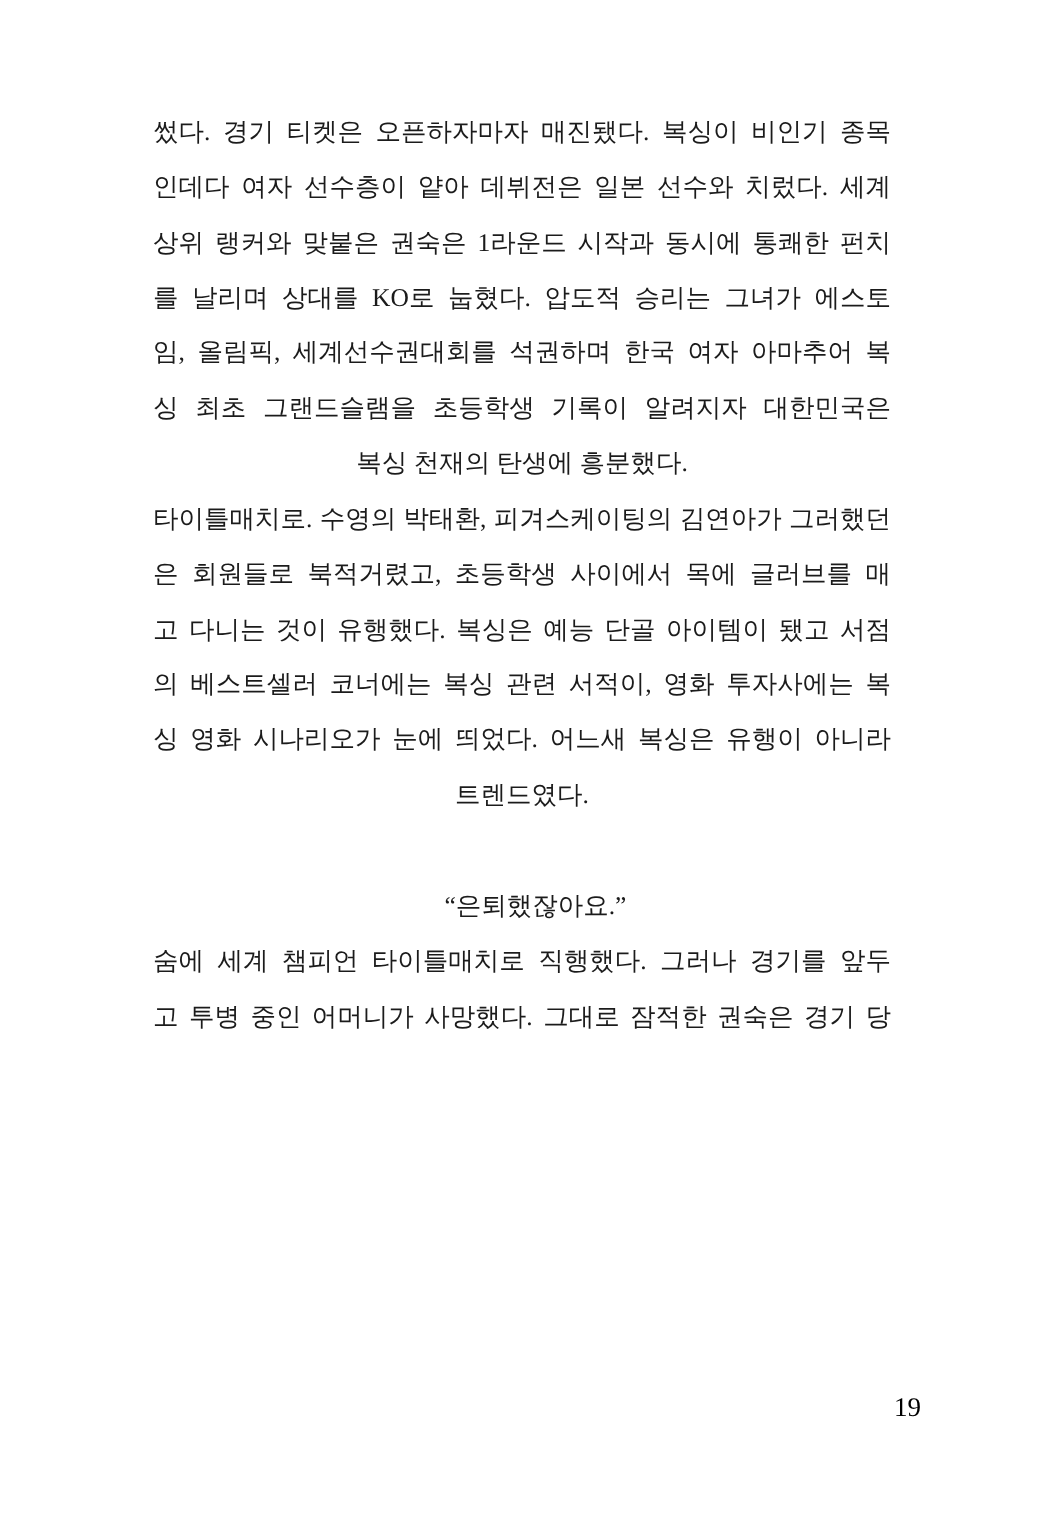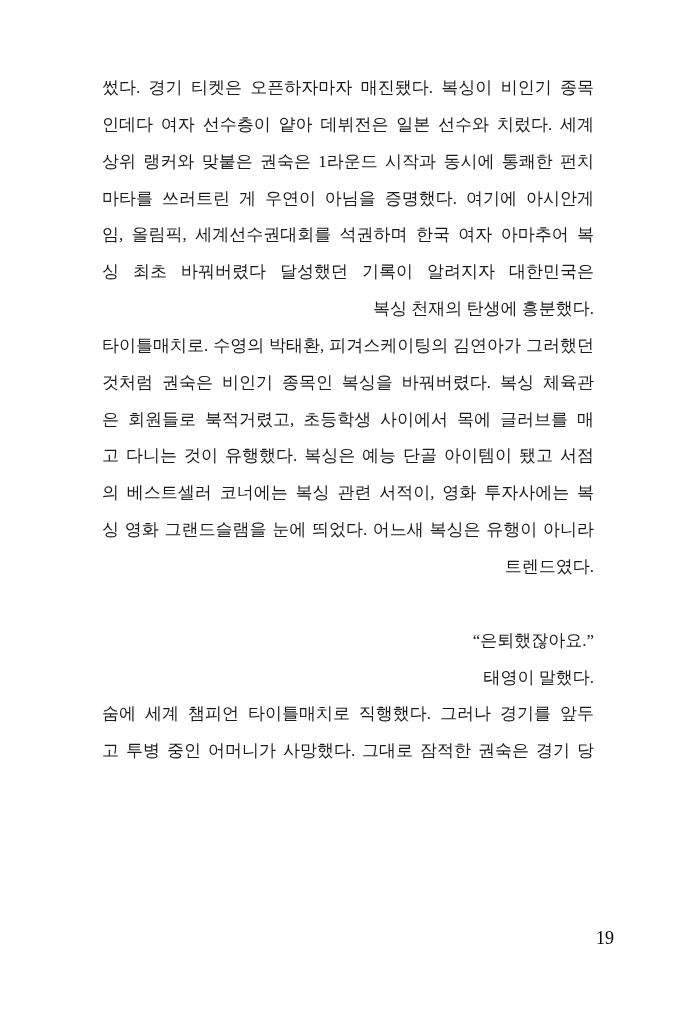--- a/index.html
+++ b/index.html
@@ -17,21 +17,21 @@
     left: 102px;
     top: 70px;
     width: 492px;
     font-size: 17px;
     line-height: 36.85px;
     letter-spacing: 0;
   }
   .line {
     min-height: 36.85px;
     overflow: hidden;
-    text-align: right;
+    text-align: center;
     white-space: pre-wrap;
   }
   .j {
     text-align: justify;
     text-align-last: justify;
   }
   .in {
     text-indent: 1.05em;
   }
   .page-number {
@@ -44,31 +44,29 @@
   }
 </style>
 </head>
 <body>
 
 <div class="page">
   <div class="text-block">
     <div class="line j">썼다. 경기 티켓은 오픈하자마자 매진됐다. 복싱이 비인기 종목</div>
     <div class="line j">인데다 여자 선수층이 얕아 데뷔전은 일본 선수와 치렀다. 세계</div>
     <div class="line j">상위 랭커와 맞붙은 권숙은 1라운드 시작과 동시에 통쾌한 펀치</div>
-    <div class="line j">마타를 쓰러트린 게 우연이 아님을 증명했다. 여기에 아시안게</div>
+    <div class="line j">를 날리며 상대를 KO로 눕혔다. 압도적 승리는 그녀가 에스토</div>
     <div class="line j">임, 올림픽, 세계선수권대회를 석권하며 한국 여자 아마추어 복</div>
-    <div class="line j">싱 최초 바꿔버렸다 달성했던 기록이 알려지자 대한민국은</div>
+    <div class="line j">싱 최초 그랜드슬램을 초등학생 기록이 알려지자 대한민국은</div>
     <div class="line">복싱 천재의 탄생에 흥분했다.</div>
     <div class="line j">타이틀매치로. 수영의 박태환, 피겨스케이팅의 김연아가 그러했던</div>
-    <div class="line j">것처럼 권숙은 비인기 종목인 복싱을 바꿔버렸다. 복싱 체육관</div>
     <div class="line j">은 회원들로 북적거렸고, 초등학생 사이에서 목에 글러브를 매</div>
     <div class="line j">고 다니는 것이 유행했다. 복싱은 예능 단골 아이템이 됐고 서점</div>
     <div class="line j">의 베스트셀러 코너에는 복싱 관련 서적이, 영화 투자사에는 복</div>
-    <div class="line j">싱 영화 그랜드슬램을 눈에 띄었다. 어느새 복싱은 유행이 아니라</div>
+    <div class="line j">싱 영화 시나리오가 눈에 띄었다. 어느새 복싱은 유행이 아니라</div>
     <div class="line">트렌드였다.</div>
     <div class="line"></div>
     <div class="line in">“은퇴했잖아요.”</div>
-    <div class="line in">태영이 말했다.</div>
     <div class="line j">숨에 세계 챔피언 타이틀매치로 직행했다. 그러나 경기를 앞두</div>
     <div class="line j">고 투병 중인 어머니가 사망했다. 그대로 잠적한 권숙은 경기 당</div>
   </div>
   <div class="page-number">19</div>
 </div>
 
 </body></html>

